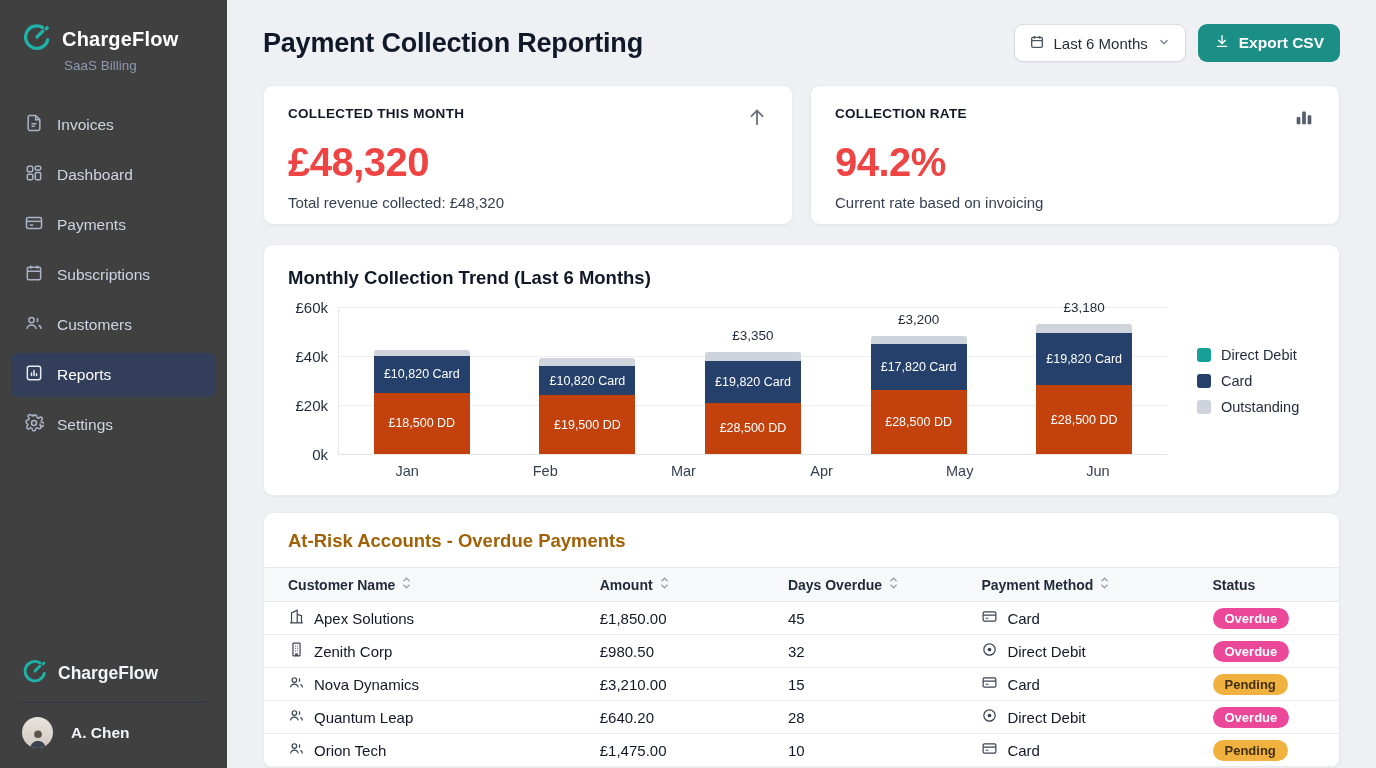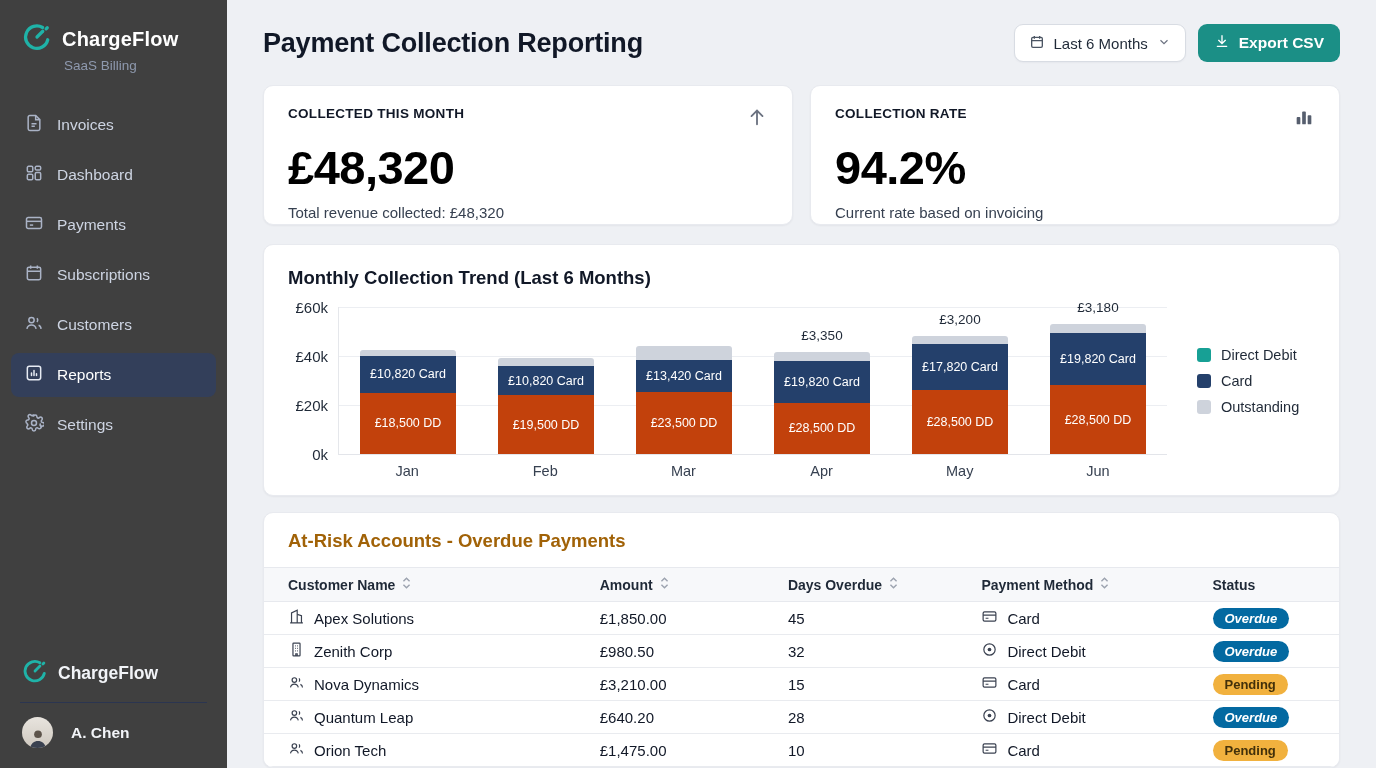--- a/index.html
+++ b/index.html
@@ -35,21 +35,21 @@
   .export-btn { display:flex; align-items:center; gap:9px; background:#1b8f86; border:none; border-radius:9px; height:38px; padding:0 16px; font-size:15.5px; font-weight:600; color:#ffffff; cursor:pointer; }
   .export-btn svg { width:16px; height:16px; stroke:#ffffff; }
 
   .card { background:#ffffff; border:1px solid #e8eaef; border-radius:10px; box-shadow:0 1px 2px rgba(16,24,40,.05); }
 
   
   .kpi-row { display:flex; gap:17px; margin-top:23px; }
   .kpi { flex:1; padding:20px 24px 18px; height:140px; }
   .kpi-top { display:flex; align-items:flex-start; justify-content:space-between; }
   .kpi-label { font-size:13.5px; font-weight:700; color:#111827; letter-spacing:.3px; }
-  .kpi-value { font-size:47px; font-weight:800; color:#000000; margin-top:8px; letter-spacing:-.5px; }
+  .kpi-value { font-size:40px; font-weight:800; color:#ef4444; margin-top:8px; letter-spacing:-.5px; }
   .kpi-sub { font-size:15px; color:#374151; margin-top:9px; }
   .kpi-ico svg { width:22px; height:22px; }
   .alert-circle { width:24px; height:24px; border-radius:50%; background:#737a8a; color:#ffffff; font-weight:700; font-size:14px; display:flex; align-items:center; justify-content:center; }
 
   
   .chart-card { margin-top:19px; padding:22px 24px 16px; }
   .chart-title { font-size:18.5px; font-weight:700; color:#111827; }
   .chart-body { display:flex; margin-top:18px; }
   .y-axis { width:50px; position:relative; height:148px; }
   .y-tick { position:absolute; right:10px; transform:translateY(-50%); font-size:15px; color:#1f2937; }
@@ -72,21 +72,21 @@
   
   .table-card { margin-top:16px; overflow:hidden; }
   .table-title { font-size:18.5px; font-weight:700; color:#a16207; padding:17px 24px 15px; }
   .thead { display:grid; grid-template-columns:29% 17.5% 18% 21.5% 14%; background:#f7f8fa; border-top:1px solid #e7e9ee; border-bottom:1px solid #e7e9ee; padding:6px 0; }
   .th { display:flex; align-items:center; gap:6px; font-size:14px; font-weight:700; color:#1f2937; padding:2px 0 2px 24px; cursor:pointer; }
   .th svg { width:11px; height:14px; stroke:#9ca3af; }
   .trow { display:grid; grid-template-columns:29% 17.5% 18% 21.5% 14%; align-items:center; border-bottom:1px solid #e9ebef; height:33px; background:#ffffff; cursor:pointer; }
   .td { font-size:15px; color:#111827; padding-left:24px; display:flex; align-items:center; gap:9px; }
   .td svg { width:17px; height:17px; stroke:#3b4251; flex:none; }
   .pill { display:inline-block; font-size:13px; font-weight:600; padding:3px 12px; border-radius:999px; }
-  .pill.overdue { background:#0369a1; color:#ffffff;font-style:italic; }
+  .pill.overdue { background:#ec4899; color:#ffffff; }
   .pill.pending { background:#f1b13e; color:#42300a; }
 </style>
 </head>
 <body>
 
 <aside class="sidebar">
   <div class="brand">
     <span>
       <svg width="30" height="30" viewBox="0 0 24 24" fill="none">
         <path d="M20.6 14.2A9 9 0 1 1 16.5 4.4" stroke="#1fb3a8" stroke-width="2.6" stroke-linecap="round"></path>
@@ -245,25 +245,20 @@
           <div class="bars" id="bars">
               <div class="bar-col">
                 <div class="seg out" style="height: 6.125px;"></div>
                 <div class="seg card-seg" style="height: 36.75px;">£10,820 Card</div>
                 <div class="seg dd-seg" style="height: 61.25px;">£18,500 DD</div>
               </div>
               <div class="bar-col">
                 <div class="seg out" style="height: 7.35px;"></div>
                 <div class="seg card-seg" style="height: 29.4px;">£10,820 Card</div>
                 <div class="seg dd-seg" style="height: 58.8px;">£19,500 DD</div>
-              </div>
-              <div class="bar-col">
-                <div class="seg out" style="height: 13.475px;"></div>
-                <div class="seg card-seg" style="height: 31.85px;">£13,420 Card</div>
-                <div class="seg dd-seg" style="height: 62.475px;">£23,500 DD</div>
               </div>
               <div class="bar-col">
                 <div class="above-label">£3,350</div>
                 <div class="seg out" style="height: 8.575px;"></div>
                 <div class="seg card-seg" style="height: 41.65px;">£19,820 Card</div>
                 <div class="seg dd-seg" style="height: 51.45px;">£28,500 DD</div>
               </div>
               <div class="bar-col">
                 <div class="above-label">£3,200</div>
                 <div class="seg out" style="height: 7.35px;"></div>

